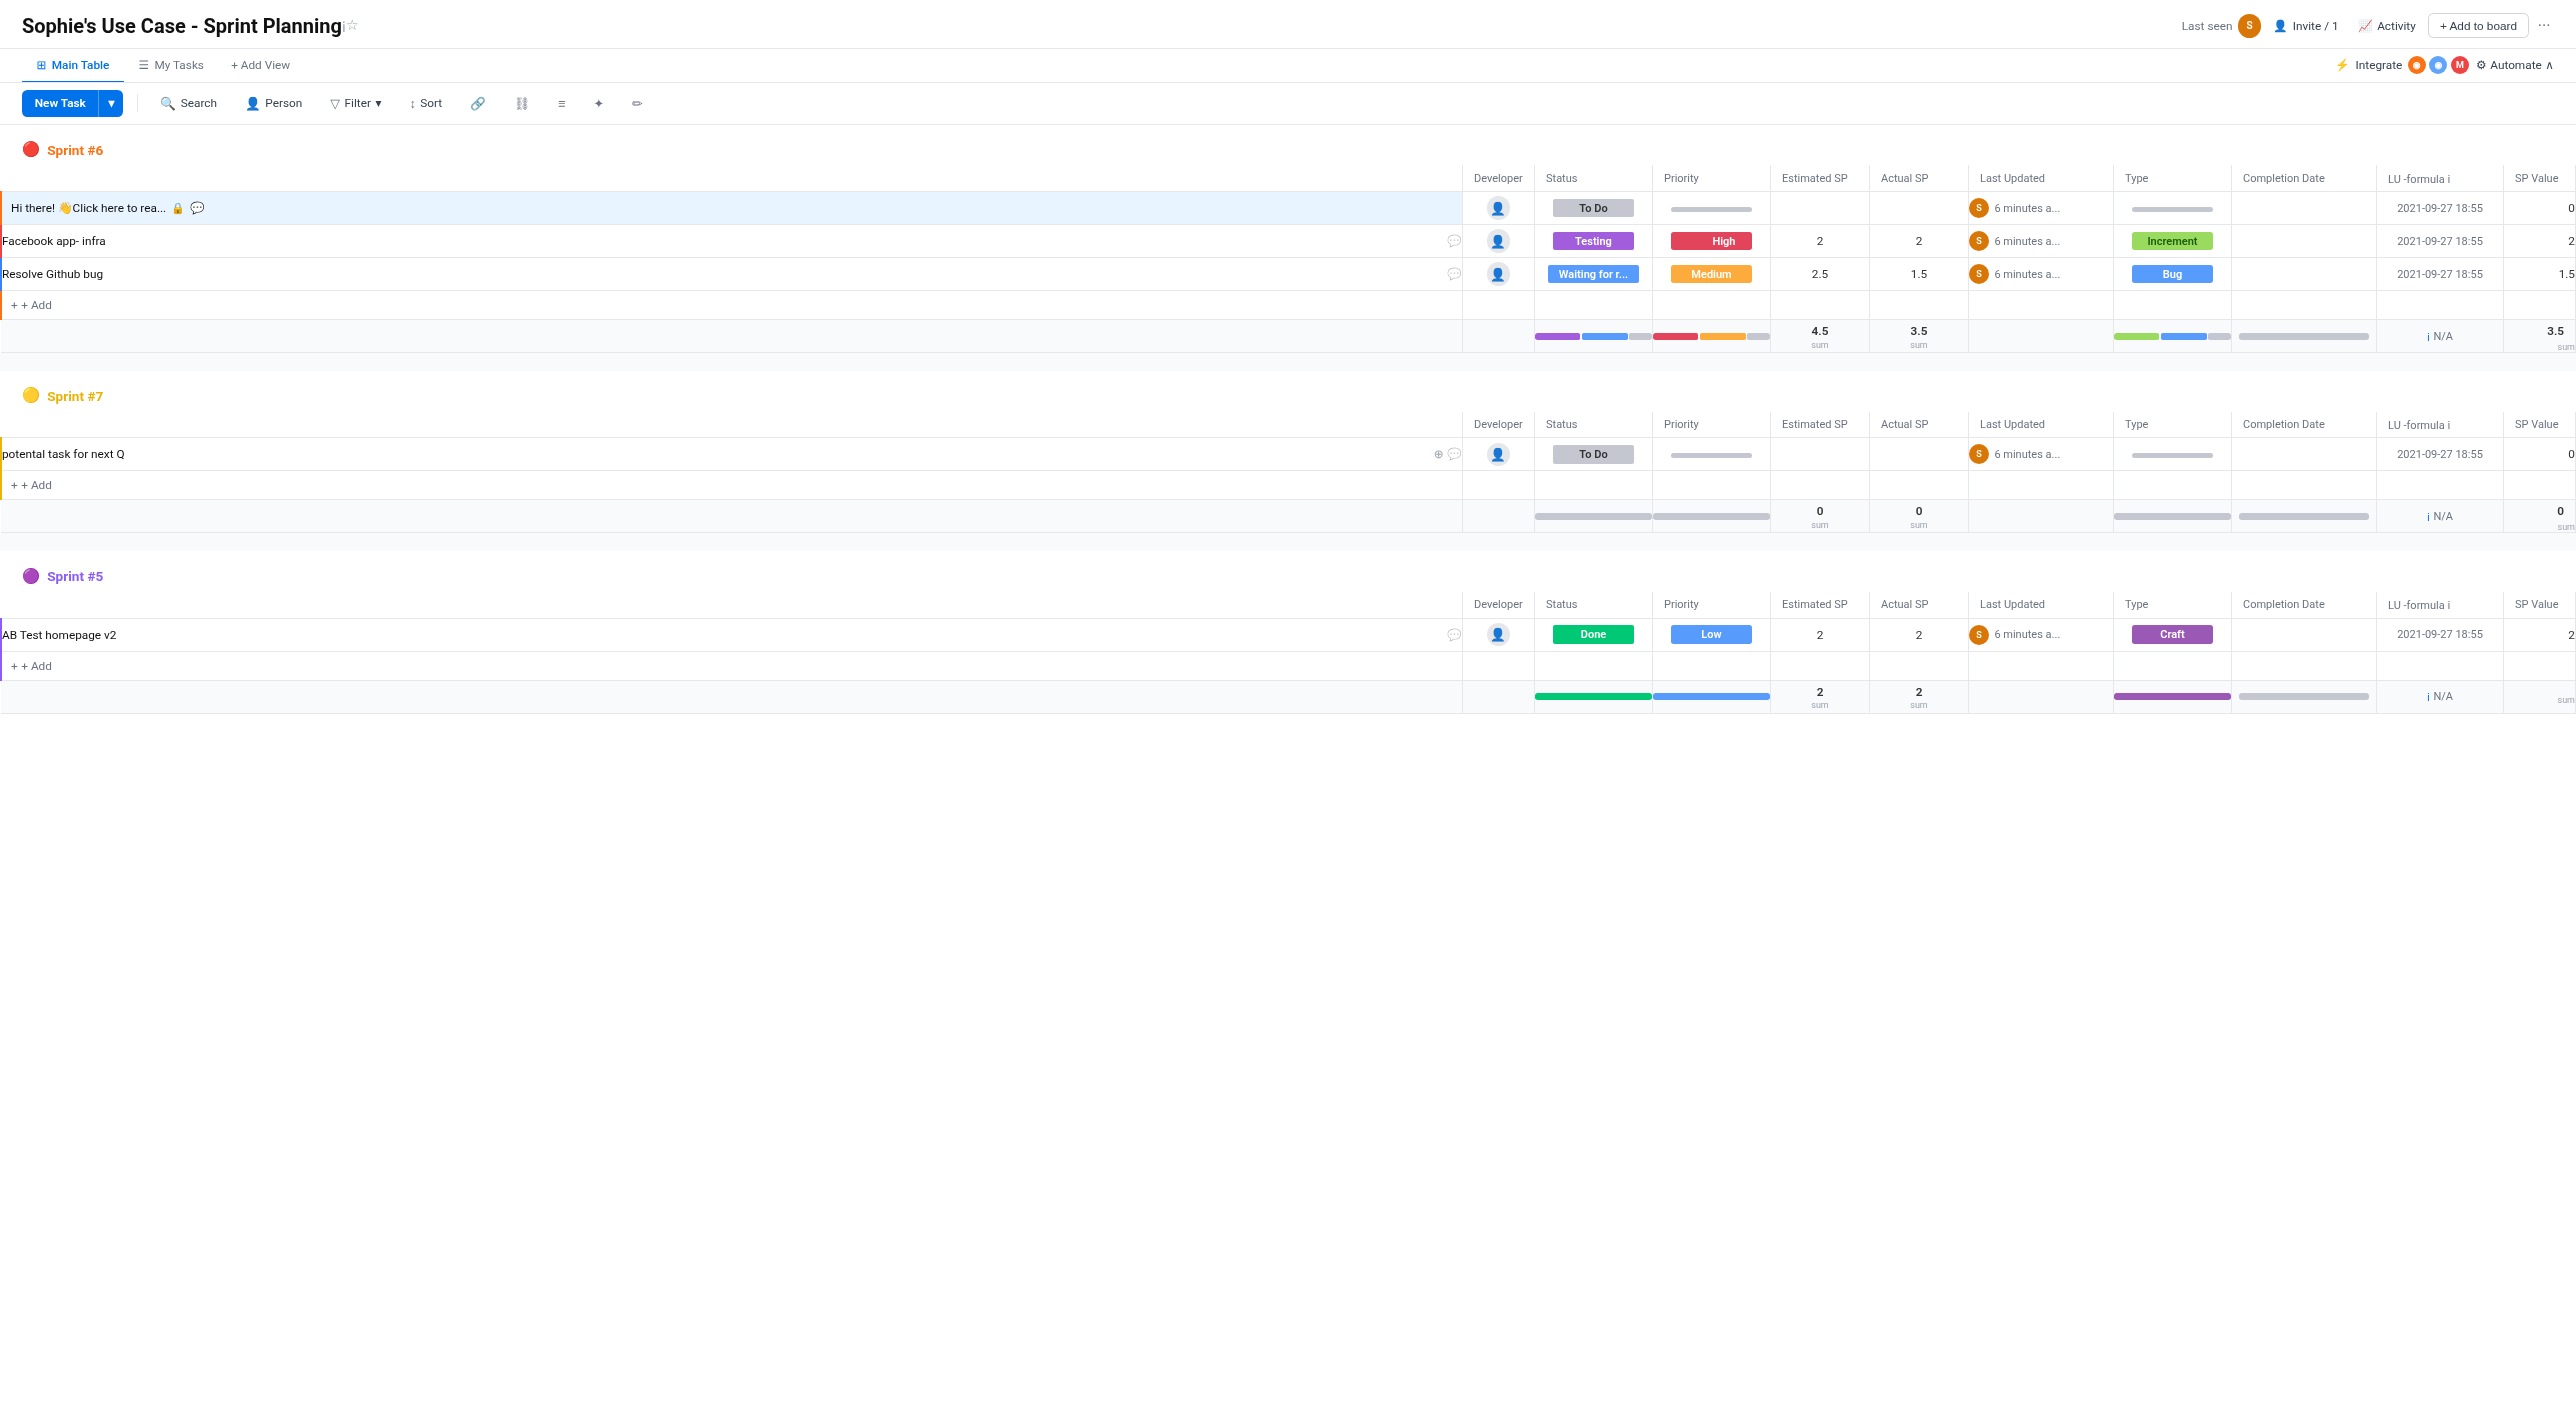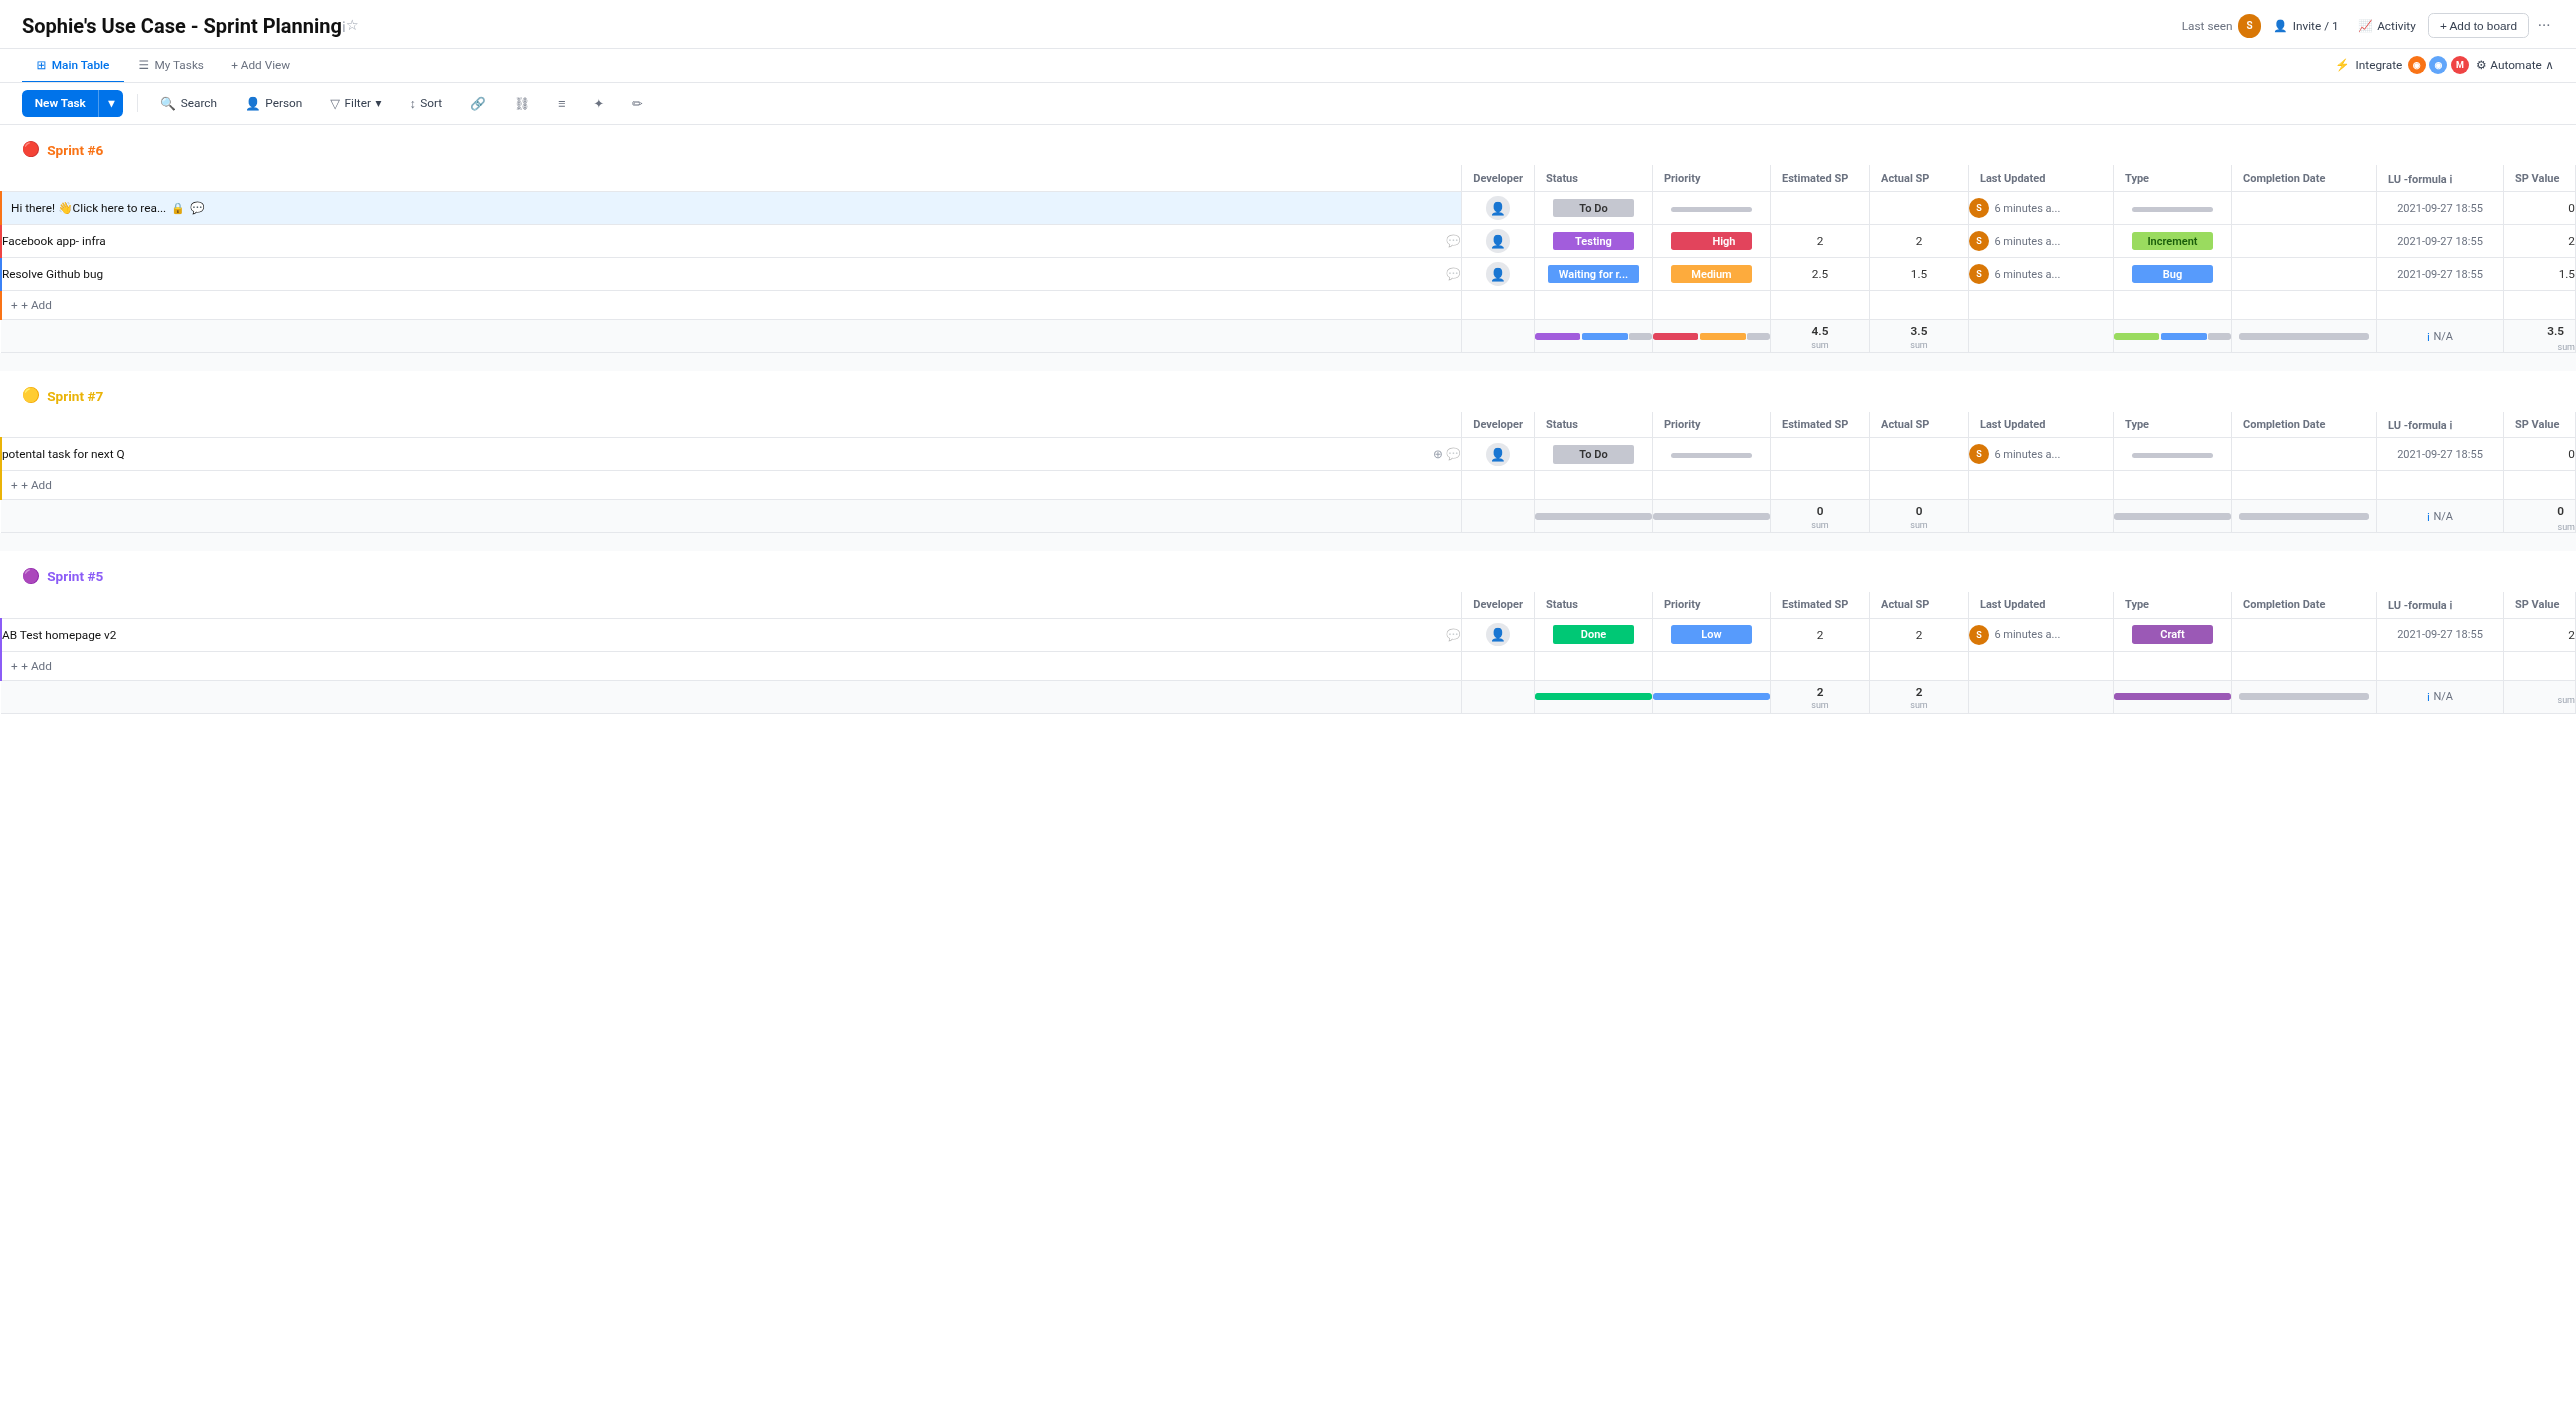--- a/index.html
+++ b/index.html
@@ -45,21 +45,21 @@
     .sprint-group { margin-bottom: 0; }
     .sprint-header { display: flex; align-items: center; gap: 7.2px; padding: 16.3px 22px 7.2px; }
     .sprint-icon { font-size: 14.5px; }
     .sprint-title { font-size: 13.6px; font-weight: 700; }
     .sprint-title.orange { color: #f97316; }
     .sprint-title.yellow { color: #eab308; }
     .sprint-title.purple { color: #8b5cf6; }
 
     
     .task-table { width: 100%; border-collapse: collapse; }
-    .task-table th { font-size: 11px; color: #6b7280; font-weight: 700; padding: 5.4px 11px; border-bottom: 0.9px solid #e5e7eb; border-right: 0.9px solid #e5e7eb; background: #fff; text-align: left; white-space: nowrap; }
+    .task-table th { font-size: 11px; color: #6b7280; font-weight: 400; padding: 5.4px 11px; border-bottom: 0.9px solid #e5e7eb; border-right: 0.9px solid #e5e7eb; background: #fff; text-align: left; white-space: nowrap; }
     .task-table td { padding: 0; border-bottom: 0.9px solid #e5e7eb; border-right: 0.9px solid #e5e7eb; vertical-align: middle; height: 33px; }
 
     
     .row-orange .task-name-cell { border-left: 2.7px solid #f97316; margin-top: 28px; }
     .row-red .task-name-cell { border-left: 2.7px solid #ef4444; }
     .row-blue .task-name-cell { border-left: 2.7px solid #3b82f6; }
     .row-yellow .task-name-cell { border-left: 2.7px solid #eab308; }
     .row-purple .task-name-cell { border-left: 2.7px solid #8b5cf6; }
 
     .task-name-cell { padding: 5.4px 9px; font-size: 11.8px; color: #111; min-width: 199px; max-width: 235px; white-space: nowrap; overflow: hidden; text-overflow: ellipsis; }

